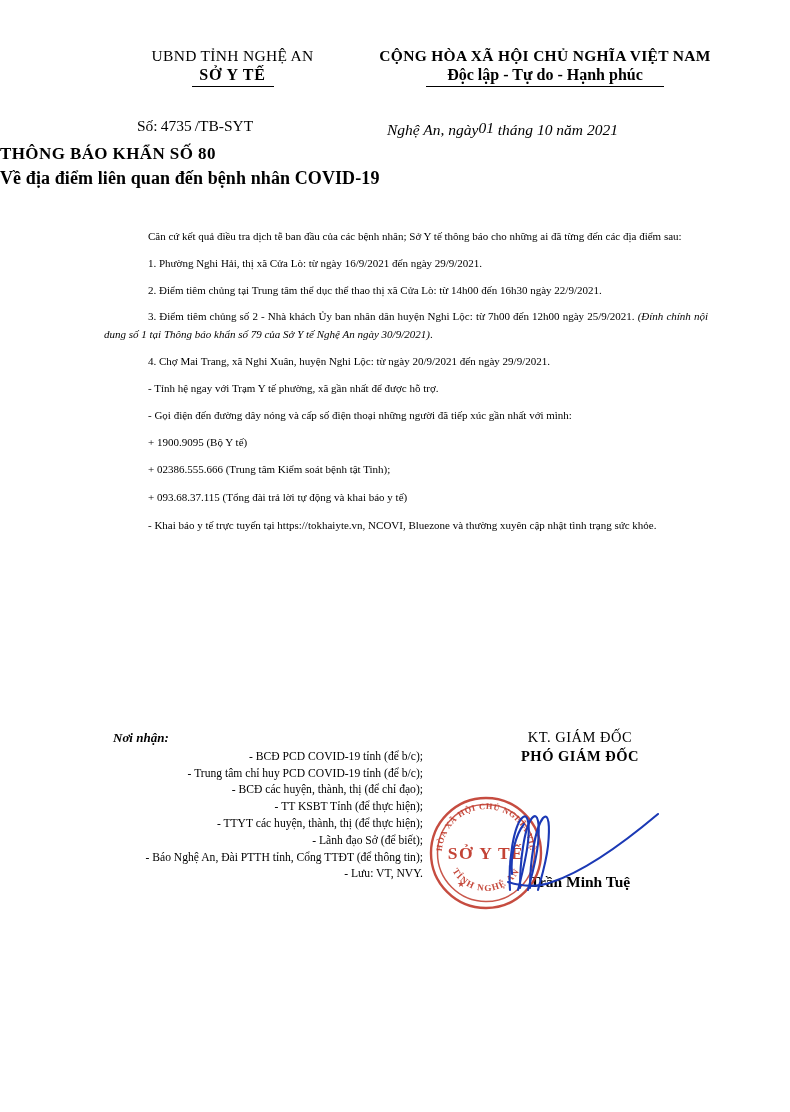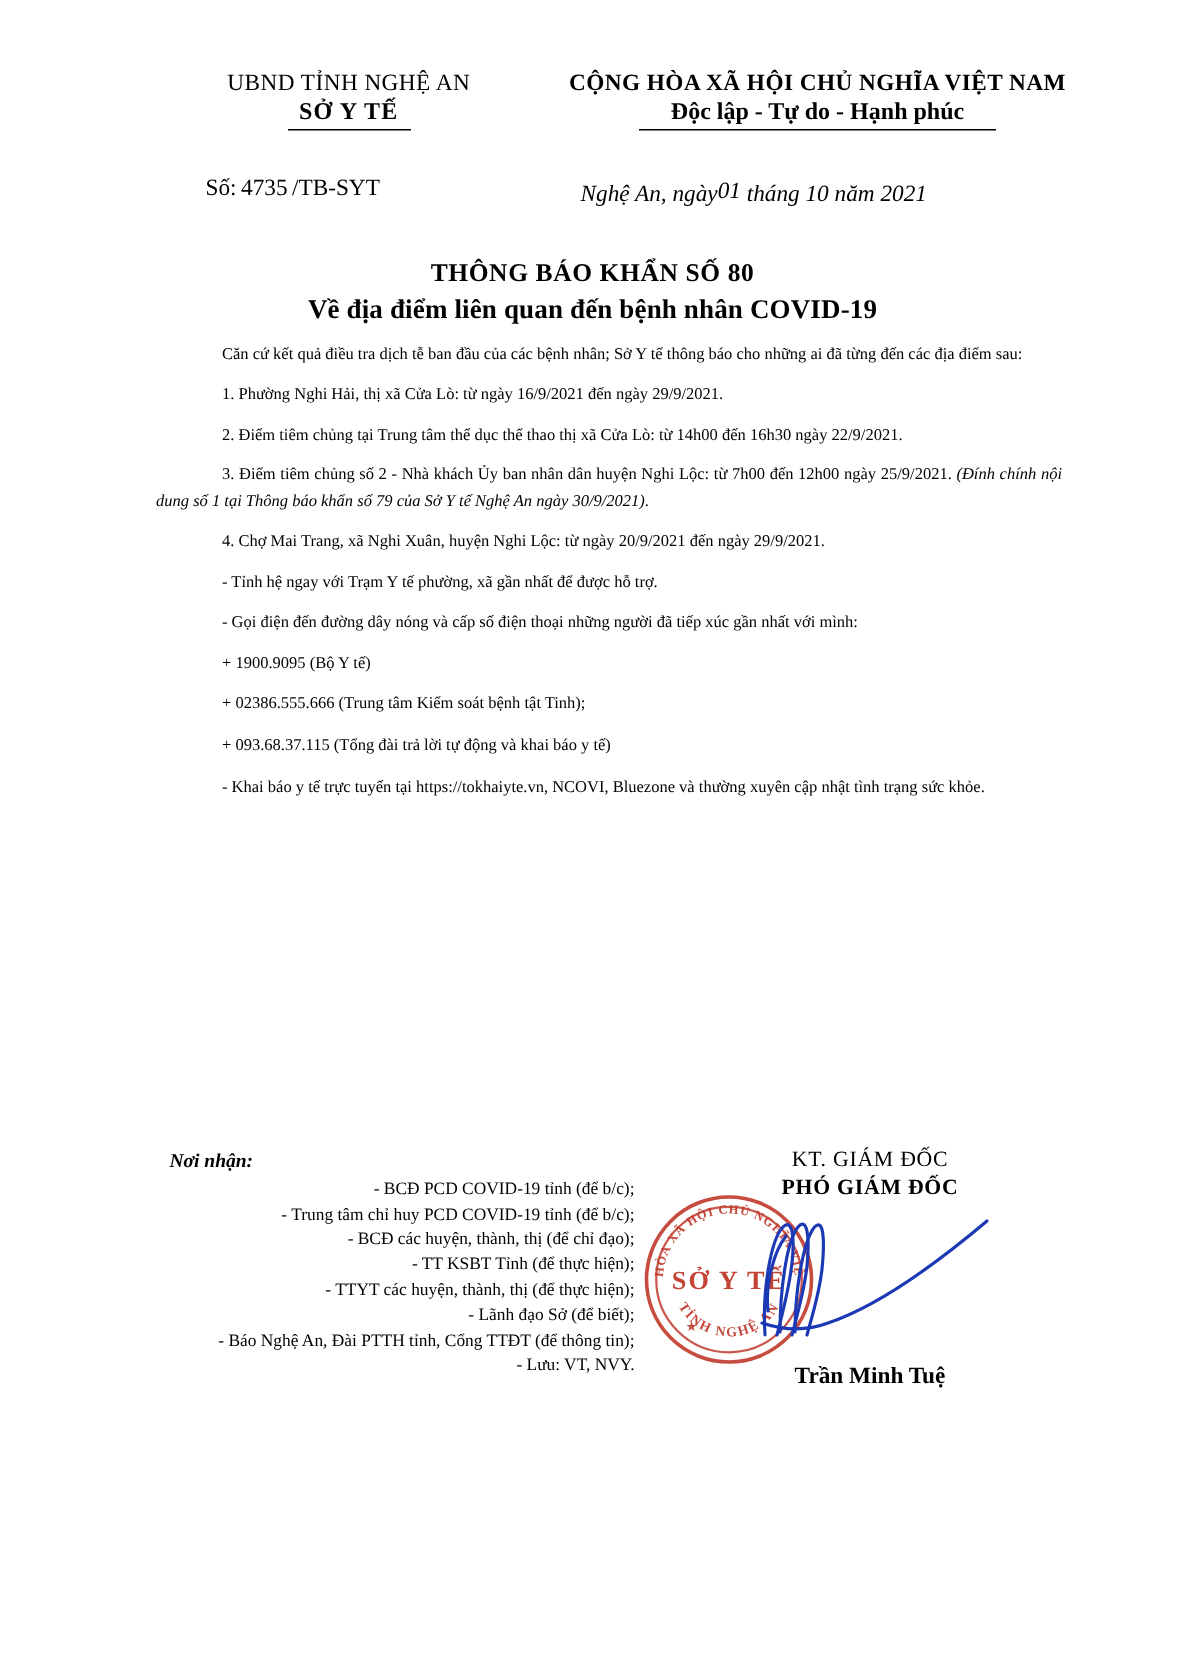--- a/index.html
+++ b/index.html
@@ -109,23 +109,22 @@
   .doc-date .daynum {
     position: relative;
     top: -2px;
     font-style: italic;
   }
 
   
   .title-block {
     position: absolute;
     left: 0;
-    top: 172px;
-    width: 790px;
-    text-align: center;
+    top: 144px;
+    width: 790px;
   }
   .title-main {
     font-size: 17px;
     font-weight: bold;
     letter-spacing: 0.4px;
   }
   .title-sub {
     font-size: 18px;
     font-weight: bold;
     margin-top: 4px;
@@ -147,21 +146,21 @@
     text-indent: 44px;
   }
   .body-text p.dash { text-indent: 44px; }
   .body-text p.phone { text-indent: 44px; margin-bottom: 10px; }
   .italic-note { font-style: italic; }
 
   
   .footer {
     position: absolute;
     left: 0;
-    top: 765px;
+    top: 729px;
     width: 628px;
     height: 200px;
   }
   .recipients {
     position: absolute;
     left: 113px;
     top: 0;
     width: 310px;
     font-size: 11.6px;
     line-height: 1.45;

